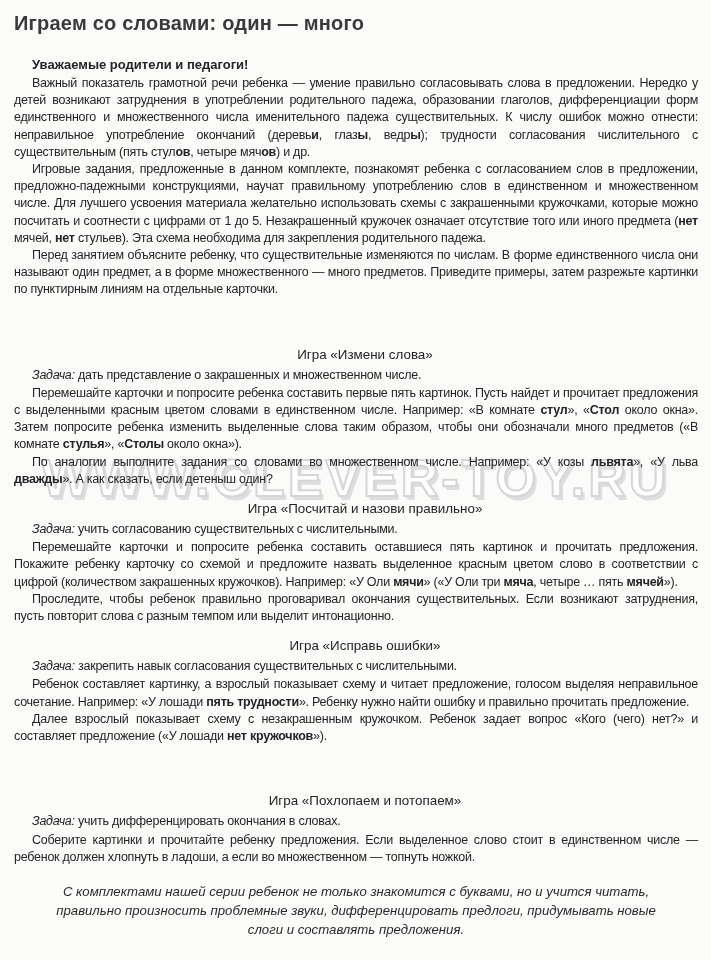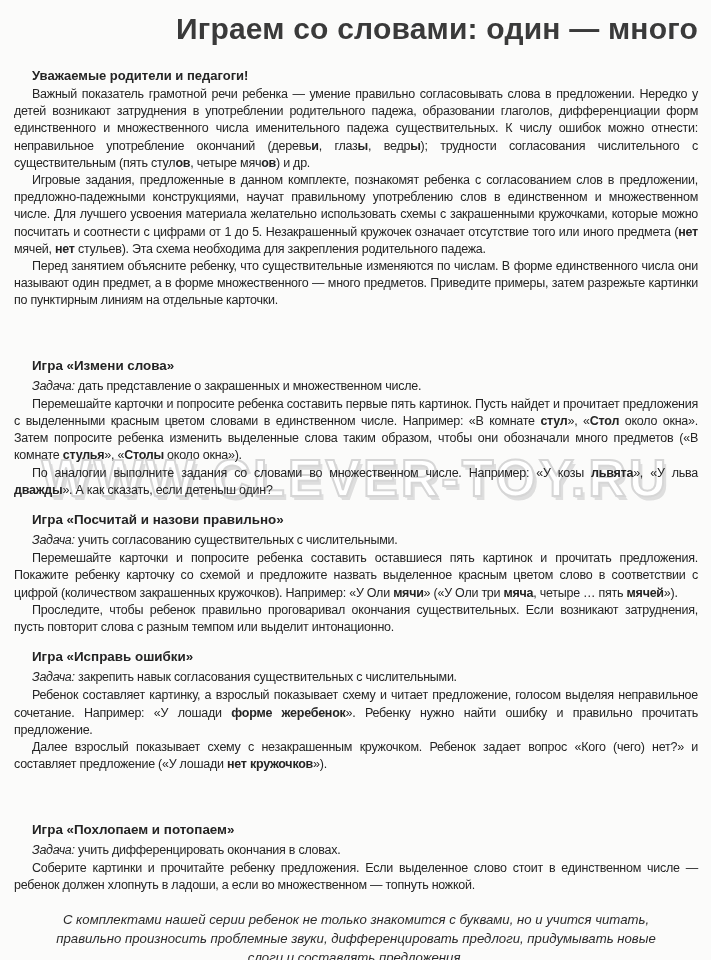--- a/index.html
+++ b/index.html
@@ -28,22 +28,22 @@
     text-shadow: 3px 4px 0 #dedede, 1px 2px 0 #e6e6e6;
     user-select: none;
   }
   .content {
     position: relative;
     z-index: 1;
     padding: 10px 13px 0 14px;
   }
   .title {
     margin: 2px 0 0 0;
-    text-align: right;
-    font-size: 30px;
+    text-align: left;
+    font-size: 20px;
     font-weight: bold;
     color: #3a3a3a;
     letter-spacing: 0.2px;
   }
   .salutation {
     margin: 22px 0 3px 18px;
     font-size: 13px;
     font-weight: bold;
   }
   .body-p {
@@ -52,21 +52,22 @@
     line-height: 17.2px;
     letter-spacing: -0.25px;
     text-align: justify;
     text-indent: 18px;
   }
   .game { margin: 0; }
   .gap-top { margin-top: 48px; }
   .game-heading {
     margin: 13px 0 5px 18px;
     font-size: 13.4px;
-    font-weight: bold;
+    font-weight: normal;
+    text-align: center;
   }
   .task-p {
     margin: 0 0 1px 18px;
     font-size: 12.5px;
     line-height: 17.2px;
     letter-spacing: -0.25px;
   }
   .rich-b { font-weight: bold; }
   .rich-i { font-style: italic; }
   .footer { margin-top: 16px; text-align: center; font-style: italic; }
@@ -105,21 +106,21 @@
     <section class="game">
       <h2 class="game-heading">Игра «Посчитай и назови правильно»</h2>
       <p class="task-p"><span class="rich-i">Задача:</span><span> учить согласованию существительных с числительными.</span></p>
       <p class="body-p"><span>Перемешайте карточки и попросите ребенка составить оставшиеся пять картинок и прочитать предложения. Покажите ребенку карточку со схемой и предложите назвать выделенное красным цветом слово в соответствии с цифрой (количеством закрашенных кружочков). Например: «У Оли </span><span class="rich-b">мячи</span><span>» («У Оли три </span><span class="rich-b">мяча</span><span>, четыре … пять </span><span class="rich-b">мячей</span><span>»).</span></p>
       <p class="body-p"><span>Проследите, чтобы ребенок правильно проговаривал окончания существительных. Если возникают затруднения, пусть повторит слова с разным темпом или выделит интонационно.</span></p>
     </section>
 
     <section class="game">
       <h2 class="game-heading">Игра «Исправь ошибки»</h2>
       <p class="task-p"><span class="rich-i">Задача:</span><span> закрепить навык согласования существительных с числительными.</span></p>
-      <p class="body-p"><span>Ребенок составляет картинку, а взрослый показывает схему и читает предложение, голосом выделяя неправильное сочетание. Например: «У лошади </span><span class="rich-b">форме жеребенок</span><span>». Ребенку нужно найти ошибку и правильно прочитать предложение.</span></p>
+      <p class="body-p"><span>Ребенок составляет картинку, а взрослый показывает схему и читает предложение, голосом выделяя неправильное сочетание. Например: «У лошади </span><span class="rich-b">пять трудности</span><span>». Ребенку нужно найти ошибку и правильно прочитать предложение.</span></p>
       <p class="body-p"><span>Далее взрослый показывает схему с незакрашенным кружочком. Ребенок задает вопрос «Кого (чего) нет?» и составляет предложение («У лошади </span><span class="rich-b">нет кружочков</span><span>»).</span></p>
     </section>
 
     <section class="game gap-top">
       <h2 class="game-heading">Игра «Похлопаем и потопаем»</h2>
       <p class="task-p"><span class="rich-i">Задача:</span><span> учить дифференцировать окончания в словах.</span></p>
       <p class="body-p"><span>Соберите картинки и прочитайте ребенку предложения. Если выделенное слово стоит в единственном числе — ребенок должен хлопнуть в ладоши, а если во множественном — топнуть ножкой.</span></p>
     </section>
 
     <div class="footer">

